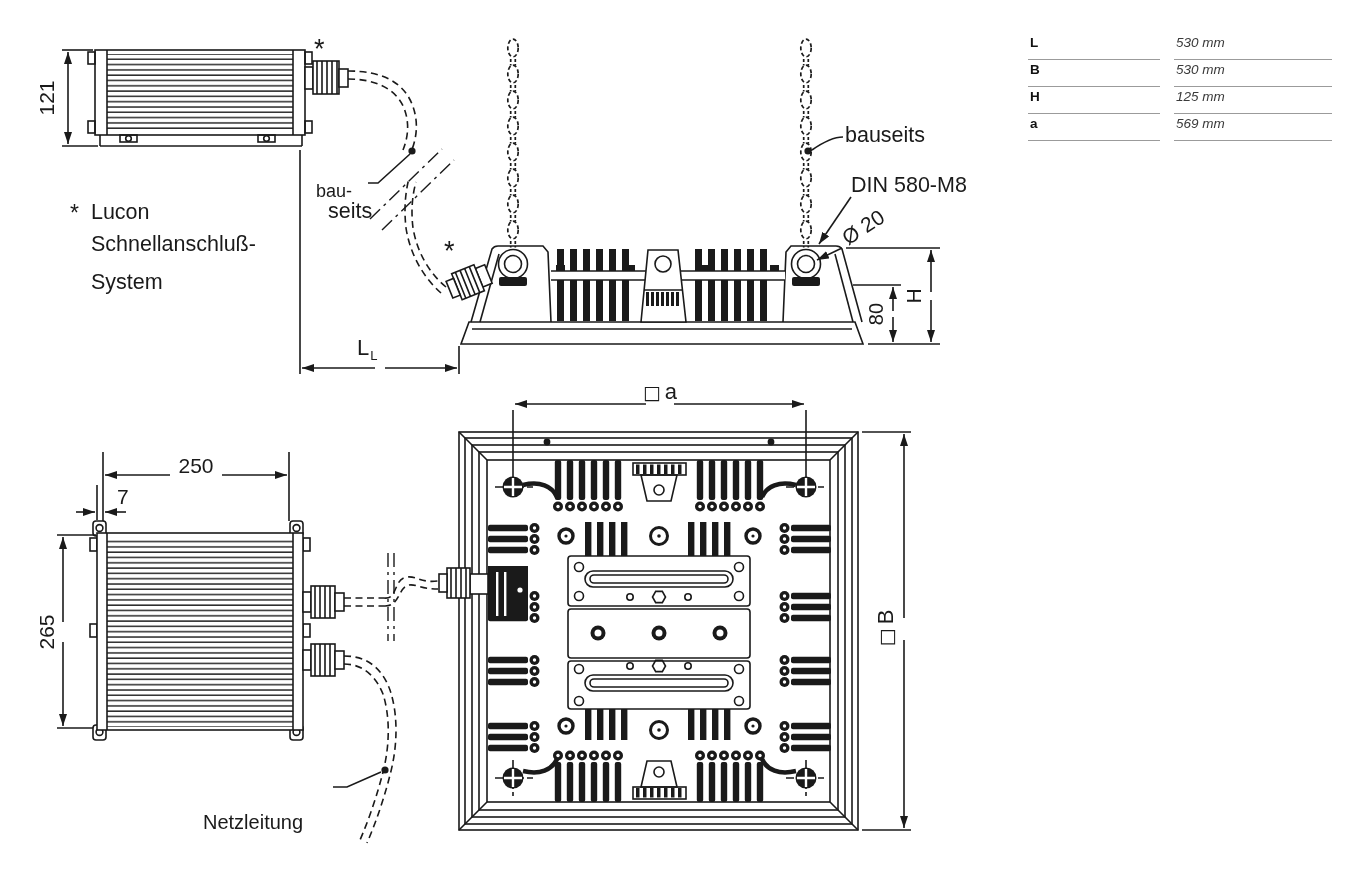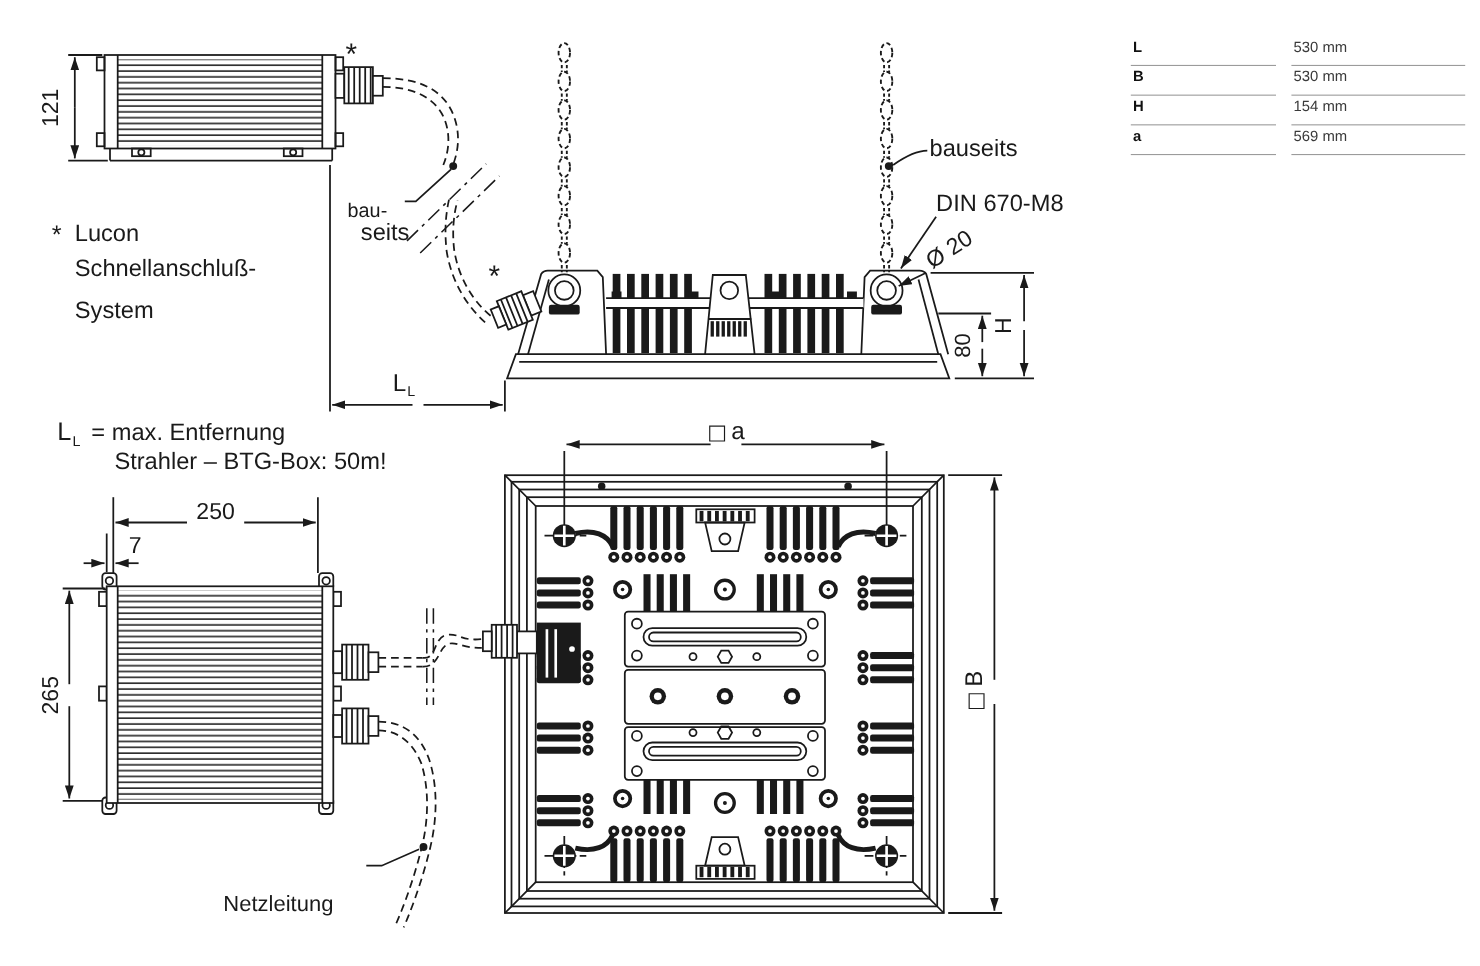--- a/index.html
+++ b/index.html
@@ -9,21 +9,21 @@
   .lbl{position:absolute;white-space:nowrap;line-height:1;color:#1a1a1a;}
   .ctr{transform:translate(-50%,-50%);}
   .rot{transform:translate(-50%,-50%) rotate(-90deg);}
   .sub{font-size:13px;position:relative;top:5px;margin-left:1px;}
   .sqsym{font-family:"DejaVu Sans",sans-serif;font-size:19px;margin-right:4px;}
   
   #dim-table{position:absolute;left:1028px;top:33px;width:304px;}
   .trow{display:flex;gap:14px;height:27px;}
   .tcell{font-size:13.5px;padding:2px 0 8px 2px;border-bottom:1px solid #9b9b9b;box-sizing:border-box;}
   .tlabel{width:132px;font-weight:bold;color:#111;}
-  .tvalue{flex:1;color:#3a3a3a;}
+  .tvalue{flex:1;color:#3a3a3a;font-style:italic;}
 </style>
 </head>
 <body>
 
 <div id="stage">
 
 <svg id="drawing" width="1345" height="878" viewBox="0 0 1345 878">
   <defs>
     <marker id="ah" markerUnits="userSpaceOnUse" markerWidth="13" markerHeight="9" refX="12" refY="4" orient="auto">
       <path d="M0 0 L12 4 L0 8 Z" fill="#1a1a1a"></path>
@@ -483,50 +483,45 @@
     </g>
     <path d="M333 787 H347 L381 772"></path>
     <circle cx="385" cy="770" r="3.6" fill="#1a1a1a" stroke="none"></circle>
   </g>
 </svg>
 
 <div class="lbl rot" style="left:46px;top:98px;font-size:21px;">121</div>
 
 <div class="lbl" style="left:314px;top:36px;font-size:27px;">*</div>
 
-<div class="lbl" style="left:47px;top:202px;font-size:21.5px;">
+<div class="lbl" style="left:70px;top:202px;font-size:21.5px;">
   <span style="font-size:23px;vertical-align:-2px;">*</span>
   <span style="margin-left:6px;">Lucon</span>
   <div style="margin:9px 0 16px 21px;">Schnellanschluß-</div>
   <div style="margin:9px 0 0 21px;">System</div>
 </div>
 
 <div class="lbl" style="left:316px;top:182px;font-size:18px;">bau-</div>
 <div class="lbl" style="left:328px;top:201px;font-size:21.5px;">seits</div>
 
 <div class="lbl" style="left:444px;top:238px;font-size:27px;">*</div>
 
 <div class="lbl" style="left:845px;top:125px;font-size:21.5px;">bauseits</div>
 
-<div class="lbl" style="left:851px;top:175px;font-size:21.5px;">DIN 670-M8</div>
+<div class="lbl" style="left:851px;top:175px;font-size:21.5px;">DIN 580-M8</div>
 
 <div class="lbl" style="left:863px;top:227px;font-size:21px;transform:translate(-50%,-50%) rotate(-33deg);">Ø 20</div>
 
 <div class="lbl rot" style="left:876px;top:314px;font-size:20px;">80</div>
 <div class="lbl rot" style="left:913px;top:296px;font-size:21px;">H</div>
 
 <div class="lbl" style="left:357px;top:337px;font-size:22px;">
   <span>L</span><span class="sub">L</span>
 </div>
 
-<div class="lbl" style="left:52px;top:381px;font-size:21.5px;">
-  <span style="font-size:23px;">L</span><span class="sub">L</span>
-  <span style="margin-left:4px;">= max. Entfernung</span>
-</div>
-<div class="lbl" style="left:104px;top:409px;font-size:21.5px;">Strahler – BTG-Box: 50m!</div>
 
 <div class="lbl" style="left:196px;top:465px;font-size:21px;transform:translate(-50%,-50%);">250</div>
 <div class="lbl" style="left:117px;top:486px;font-size:21px;">7</div>
 <div class="lbl rot" style="left:46px;top:632px;font-size:21px;">265</div>
 
 <div class="lbl ctr" style="left:660px;top:392px;font-size:22px;">
   <span class="sqsym">□</span><span>a</span>
 </div>
 <div class="lbl rot" style="left:886px;top:628px;font-size:22px;">
   <span class="sqsym">□</span><span>B</span>
@@ -538,21 +533,21 @@
   <div class="trow">
     <div class="tcell tlabel">L</div>
     <div class="tcell tvalue">530 mm</div>
   </div>
   <div class="trow">
     <div class="tcell tlabel">B</div>
     <div class="tcell tvalue">530 mm</div>
   </div>
   <div class="trow">
     <div class="tcell tlabel">H</div>
-    <div class="tcell tvalue">154 mm</div>
+    <div class="tcell tvalue">125 mm</div>
   </div>
   <div class="trow">
     <div class="tcell tlabel">a</div>
     <div class="tcell tvalue">569 mm</div>
   </div>
 </div>
 
 </div>
 
 </body></html>

